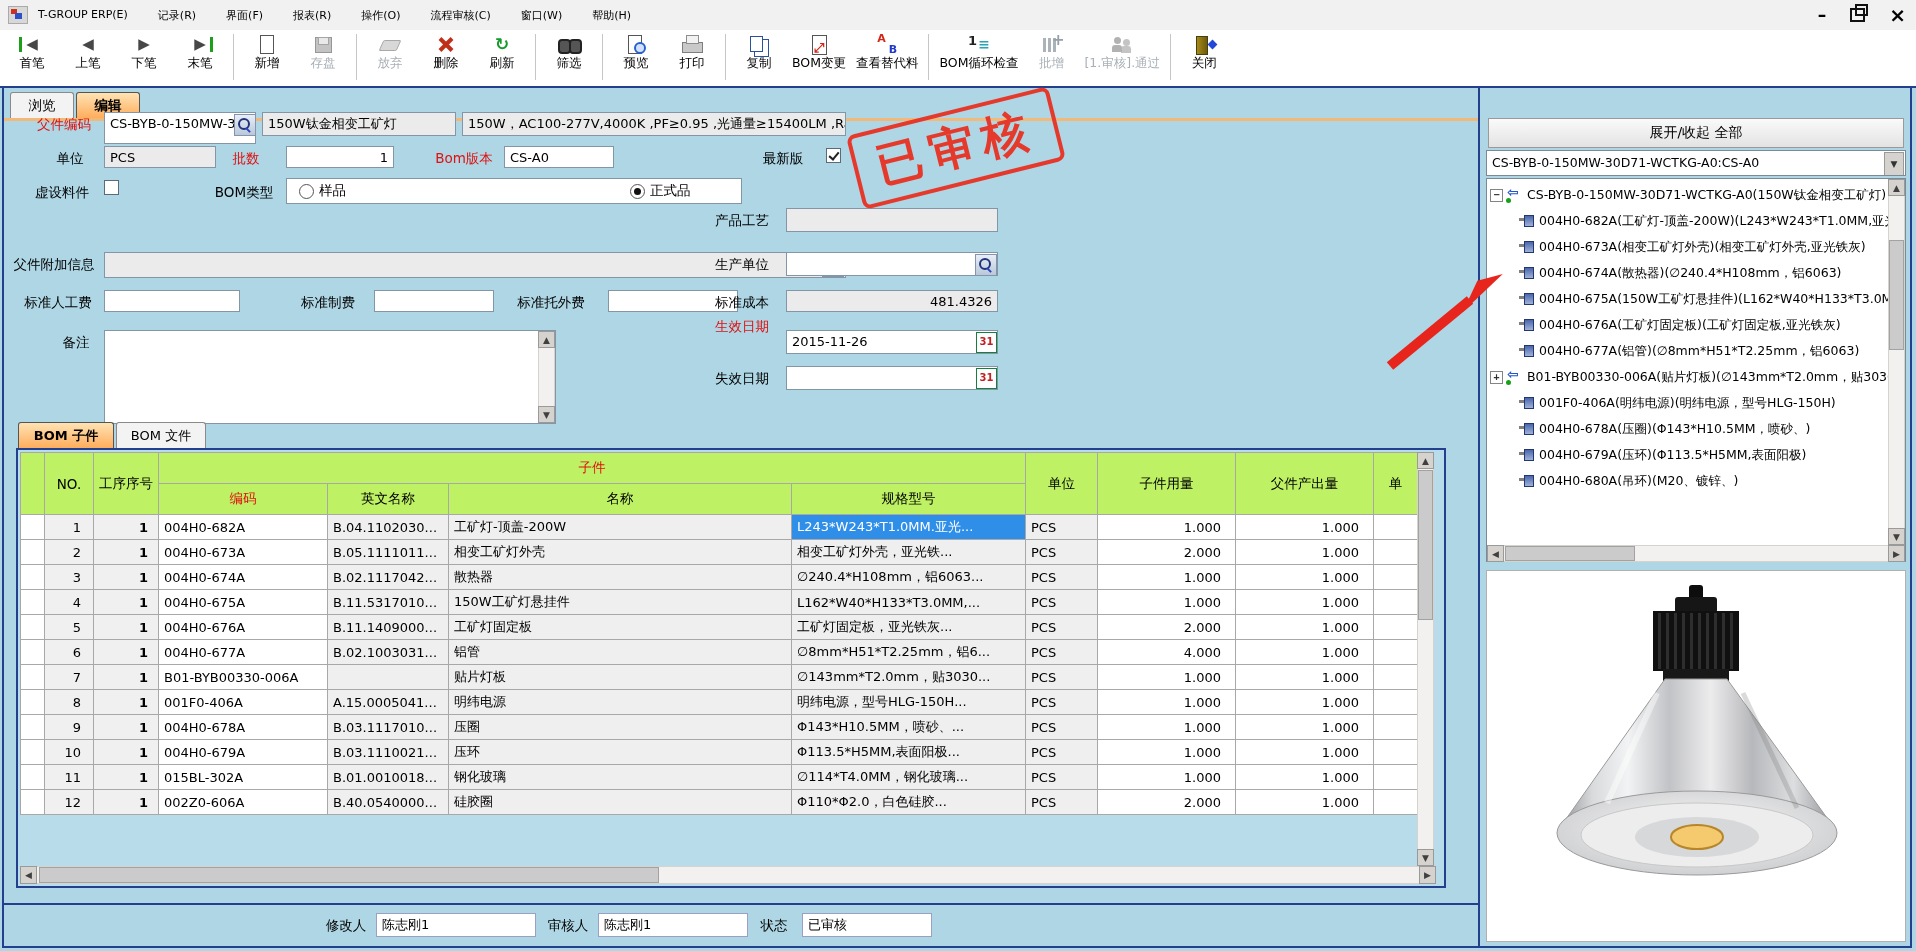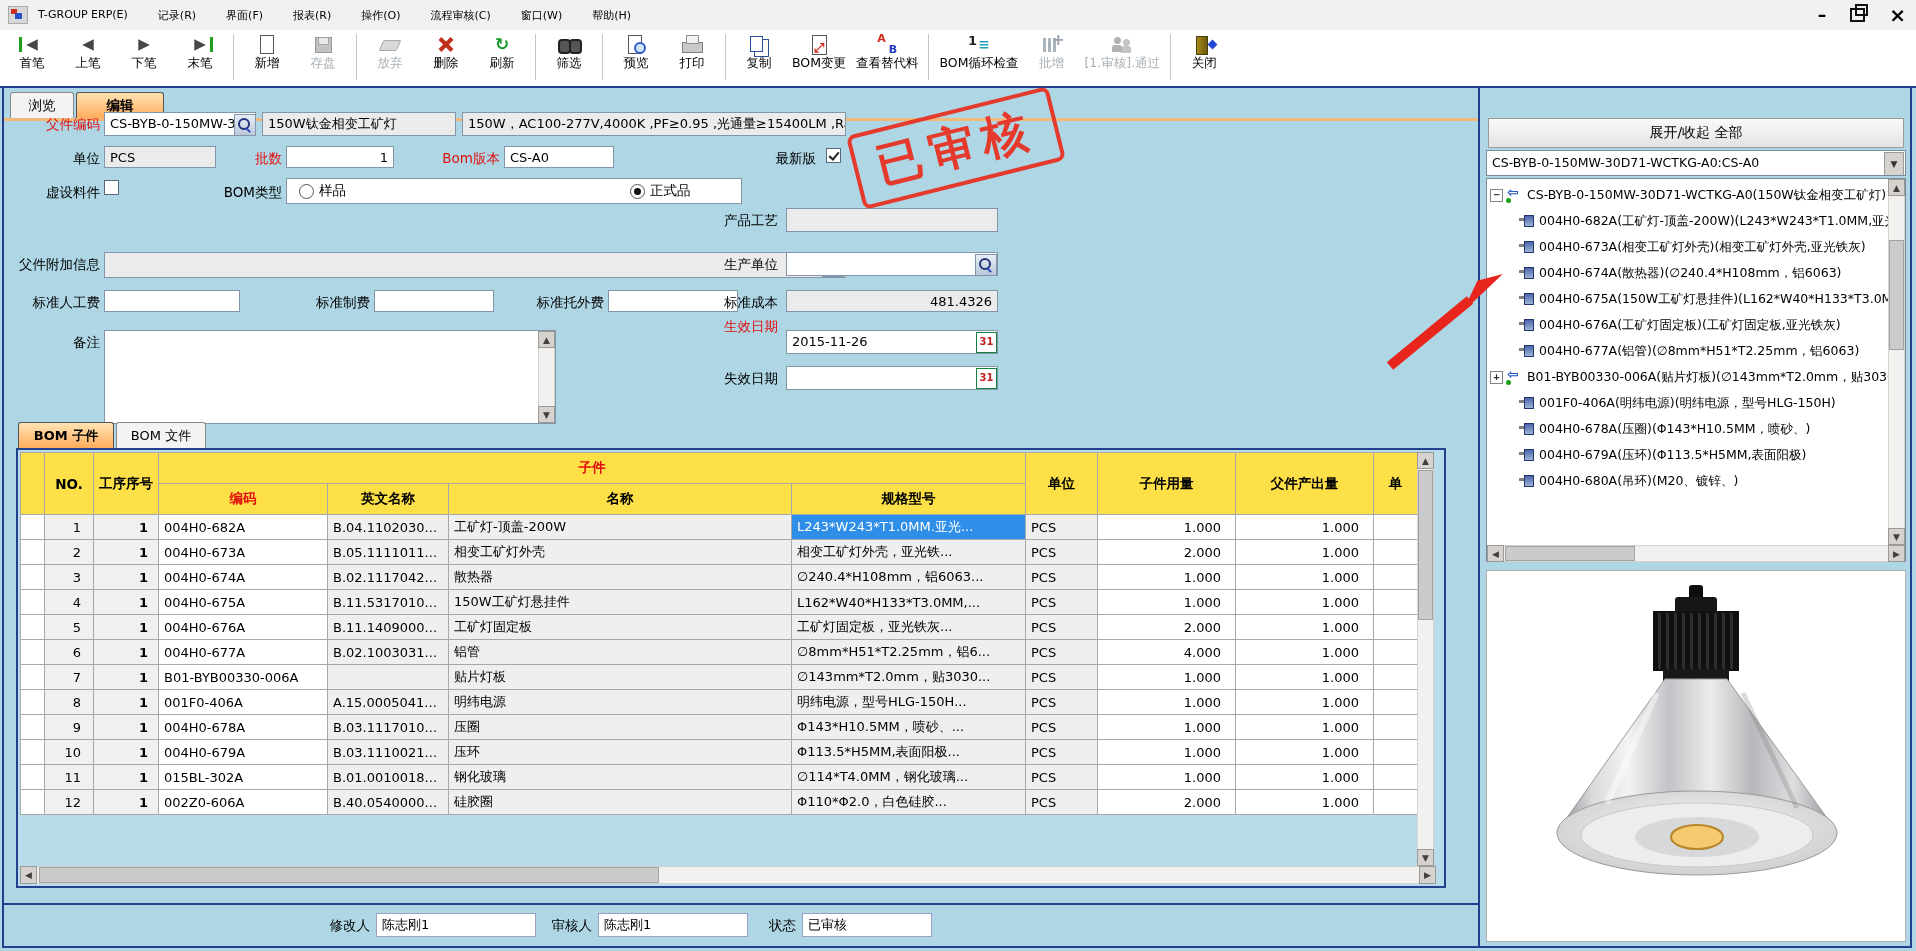--- a/index.html
+++ b/index.html
@@ -50,41 +50,41 @@
   .ic-batch::after{content:'+';position:absolute;right:2px;top:-4px;font-weight:bold;color:#96a0a8;}
   .ic-approve::before{content:'';position:absolute;left:7px;top:3px;width:7px;height:7px;border-radius:50%;background:#b2b2b2;box-shadow:9px 2px 0 #c4c4c4;}
   .ic-approve::after{content:'';position:absolute;left:5px;top:11px;width:10px;height:7px;border-radius:3px 3px 0 0;background:#b2b2b2;box-shadow:9px 1px 0 #c4c4c4;}
   .ic-close::before{content:'';position:absolute;left:7px;top:2px;width:10px;height:17px;background:linear-gradient(90deg,#a88a18,#6d5a0c);border:1px solid #44400f;}
   .ic-close::after{content:'';position:absolute;right:3px;top:7px;width:7px;height:7px;background:#2148d8;transform:rotate(45deg);}
   .navyline{background:#23408f;}
   
   .tab{height:26px;line-height:25px;text-align:center;font-size:13.5px;border:1px solid #8a8a8a;border-bottom:none;background:#f3f3f3;border-radius:3px 3px 0 0;cursor:default;}
   .tab.active{background:linear-gradient(#ffe3b4,#ffad5c);font-weight:bold;border-color:#555;}
   
-  .lbl{position:absolute;font-size:13.5px;text-align:right;white-space:nowrap;}
+  .lbl{position:absolute;font-size:13.5px;text-align:center;white-space:nowrap;}
   .red{color:#e01010;}
   .fld{position:absolute;box-sizing:border-box;background:#fff;border:1px solid #8296a8;font-size:13px;line-height:20px;padding:1px 5px;white-space:nowrap;overflow:hidden;}
   .ro{background:#ebebeb;}
   .num{text-align:right;}
   .lk{position:absolute;width:20px;height:20px;background:linear-gradient(#e8eef6,#b9c8da);border:1px solid #8494ac;cursor:default;}
   .lk::before{content:'';position:absolute;left:3px;top:3px;width:8px;height:8px;border:2px solid #22337a;border-radius:50%;}
   .lk::after{content:'';position:absolute;left:12px;top:12px;width:2px;height:6px;background:#2a44c0;transform:rotate(-45deg);}
   .cal{position:absolute;width:19px;height:19px;background:#fff;border:1px solid #15803d;font:bold 10px/17px "DejaVu Sans",sans-serif;color:#c02020;text-align:center;cursor:default;}
   .cb{position:absolute;width:15px;height:15px;background:#fff;border:1px solid #5a6a7a;}
   .cb.checked::before{content:'';position:absolute;left:2px;top:3px;width:8px;height:4px;border-left:2px solid #222;border-bottom:2px solid #222;transform:rotate(-50deg);}
   .rd{display:inline-block;width:13px;height:13px;border:1px solid #555;border-radius:50%;background:#fff;vertical-align:-2px;margin-right:5px;}
   .rd.sel{position:relative;} .rd.sel::before{content:'';position:absolute;left:3px;top:3px;width:7px;height:7px;border-radius:50%;background:#111;}
   
   .stamp{left:852px;top:110px;width:208px;height:76px;border:4px solid #e5392c;border-radius:8px;color:#e5392c;
          font-size:46px;font-weight:bold;letter-spacing:8px;display:flex;align-items:center;justify-content:center;
          transform:rotate(-14deg);background:rgba(255,255,255,0.02);}
   
   .grid{border-collapse:collapse;table-layout:fixed;width:1397px;font-size:13px;}
   .grid th,.grid td{border:1px solid #a8a8a8;padding:2px 5px;white-space:nowrap;overflow:hidden;height:25px;box-sizing:border-box;}
-  .grid th{background:#fde047;font-weight:bold;font-size:13.5px;height:31px;}
+  .grid th{background:#bef264;font-weight:normal;font-size:13.5px;height:31px;}
   .grid td{background:#fff;}
   td.c-sel{background:#fff;} td.c-no,td.c-seq{background:#f0f0f0;}
   td.c-en,td.c-name,td.c-spec,td.c-unit{background:#efefef;}
   td.c-no{text-align:right;padding-right:12px;} td.c-seq{text-align:right;font-weight:bold;padding-right:10px;}
   td.c-qty,td.c-out{text-align:right;padding-right:14px;}
   .sel-cell{background:#2f8fe8 !important;color:#fff;margin-left:9px;}
   
   .sbtrack{position:absolute;background:#f2f1ef;border:1px solid #d6d3ce;box-sizing:border-box;}
   .sbtn{position:absolute;width:17px;height:17px;background:#d6d3ce;border:1px solid #9a9a9a;box-sizing:border-box;
         font-size:9px;color:#404040;display:flex;align-items:center;justify-content:center;}
@@ -269,25 +269,25 @@
       </div>
     </div>
   <div class="abs navyline" style="left:0;top:86px;width:1916px;height:2px"></div>
 
   <div class="abs navyline" style="left:2px;top:88px;width:2px;height:860px"></div>
   <div class="abs navyline" style="left:1910px;top:88px;width:2px;height:860px"></div>
   <div class="abs navyline" style="left:2px;top:946px;width:1910px;height:2px"></div>
   <div class="abs navyline" style="left:1478px;top:88px;width:2px;height:858px"></div>
 
   <div class="abs tab" style="left:10px;top:92px;width:64px">浏览</div>
-  <div class="abs tab active" style="left:76px;top:92px;width:88px">编辑</div>
+  <div class="abs tab active" style="left:76px;top:92px;width:64px">编辑</div>
   <div class="abs" style="left:4px;top:118px;width:1474px;height:3px;background:#f2b877"></div>
 
   <div class="lbl red" style="left:28px;top:116px;width:72px">父件编码</div>
-  <div class="fld" style="left:104px;top:112px;width:152px;height:24px;padding-right:24px">CS-BYB-0-150MW-3</div>
+  <div class="fld" style="left:104px;top:112px;width:152px;height:32px;padding-right:24px">CS-BYB-0-150MW-3</div>
   <span class="lk" style="left:234px;top:114px"></span>
   <div class="fld ro" style="left:262px;top:112px;width:194px;height:24px">150W钛金相变工矿灯</div>
   <div class="fld ro" style="left:462px;top:112px;width:384px;height:24px">150W，AC100-277V,4000K ,PF≥0.95 ,光通量≥15400LM ,Ra≥</div>
 
   <div class="lbl" style="left:40px;top:150px;width:60px">单位</div>
   <div class="fld ro" style="left:104px;top:146px;width:112px;height:22px">PCS</div>
   <div class="lbl red" style="left:210px;top:150px;width:72px">批数</div>
   <div class="fld num" style="left:286px;top:146px;width:108px;height:22px">1</div>
   <div class="lbl red" style="left:428px;top:150px;width:72px">Bom版本</div>
   <div class="fld" style="left:504px;top:146px;width:110px;height:22px">CS-A0</div>

